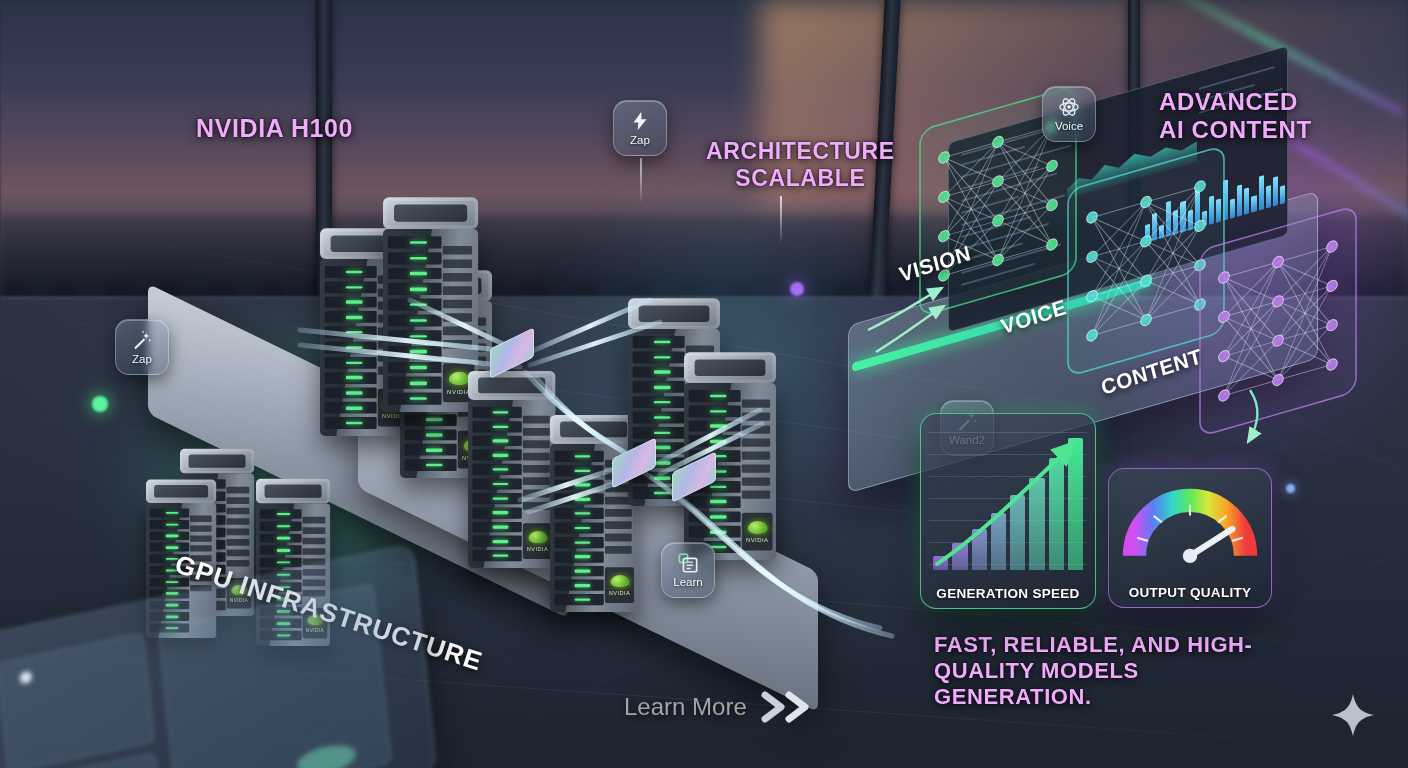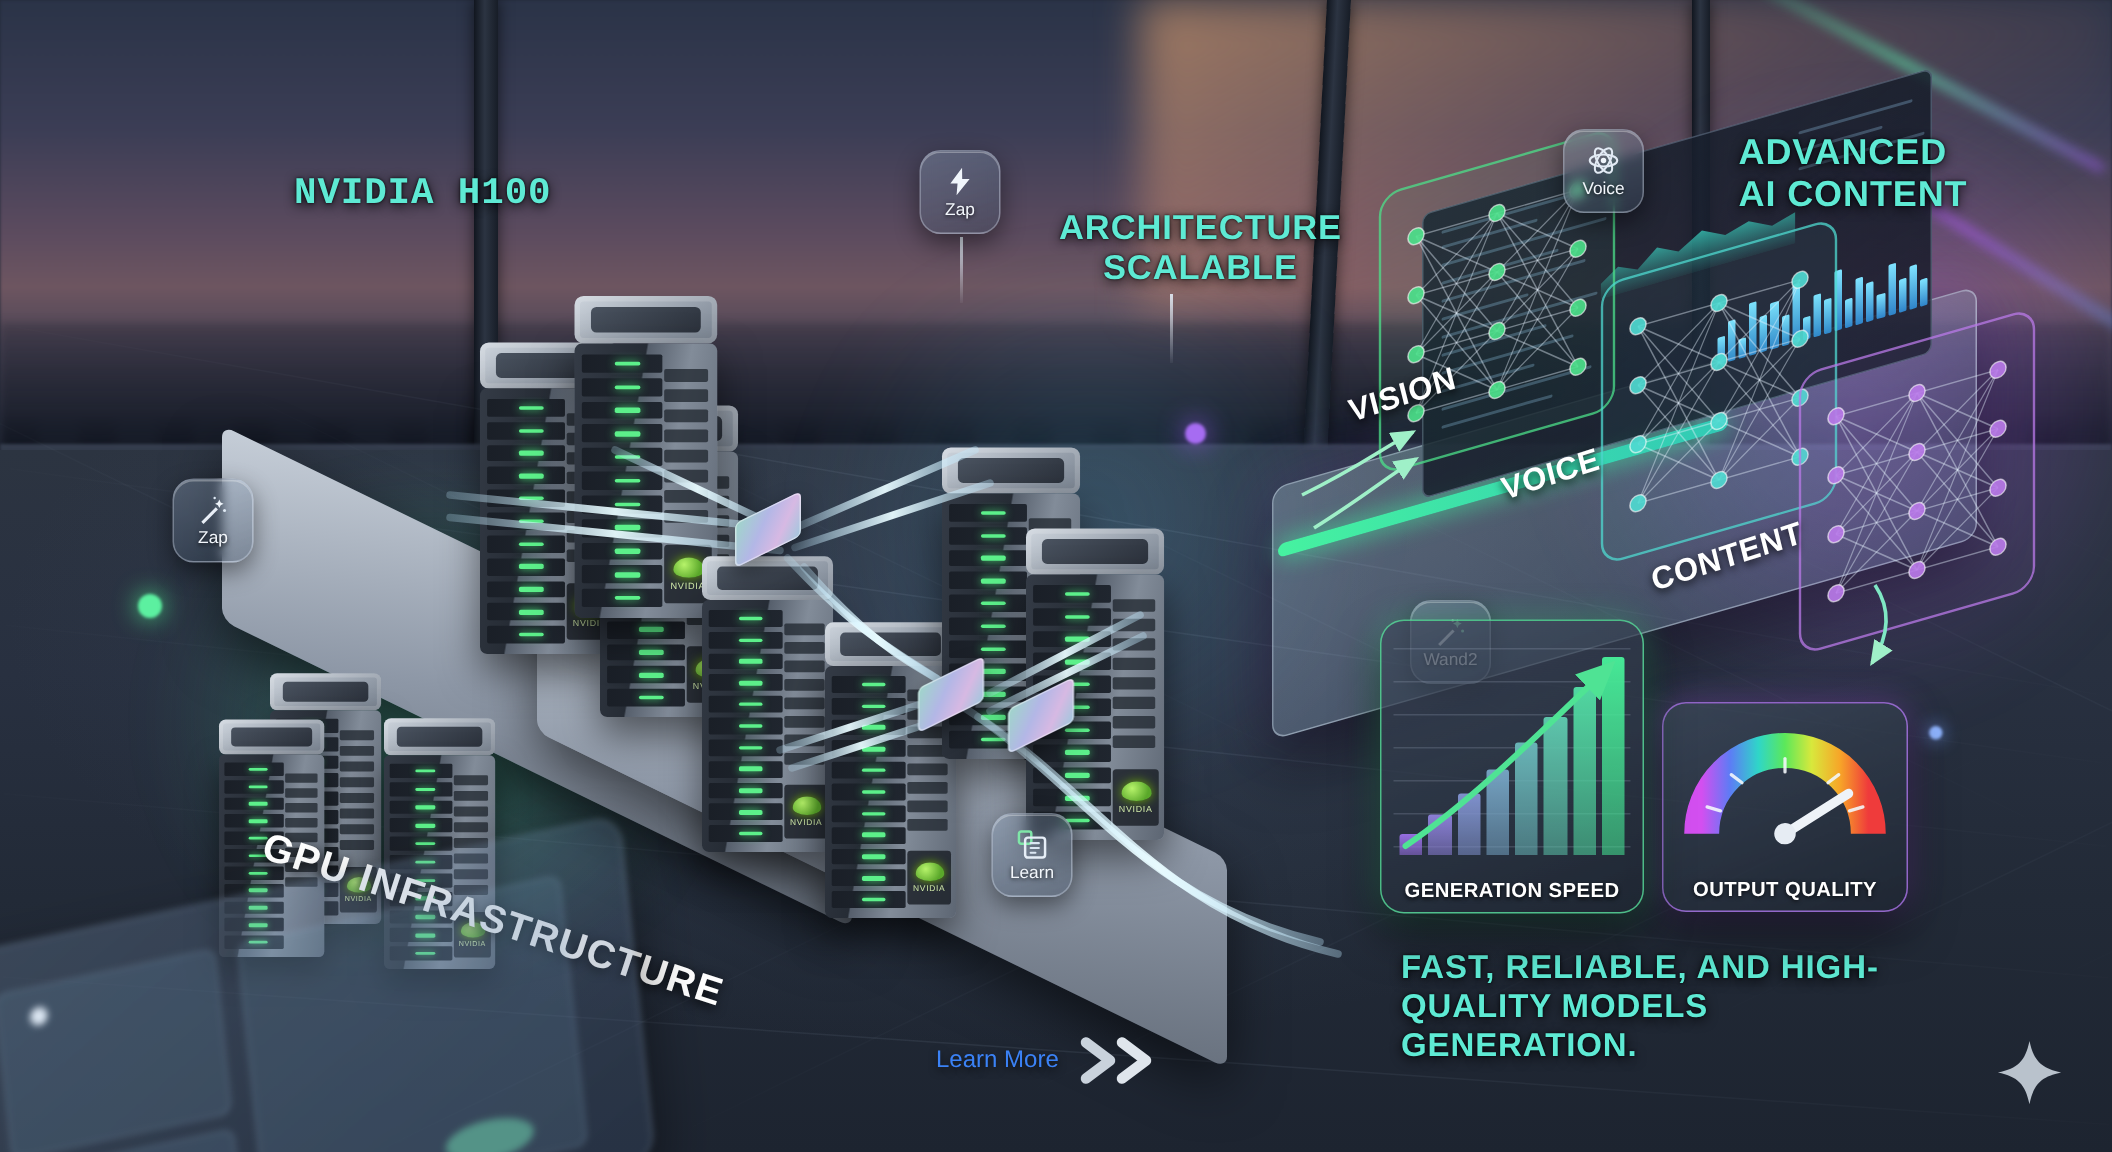--- a/index.html
+++ b/index.html
@@ -45,23 +45,23 @@
   .glow { position:absolute; border-radius:50%; pointer-events:none; }
   .g-green-l { left:60px;  top:330px; width:460px; height:300px;
     background:radial-gradient(circle, rgba(60,220,140,.30), rgba(60,220,140,0) 68%); filter:blur(18px); }
   .g-purple-r{ left:1020px;top:60px;  width:430px; height:420px;
     background:radial-gradient(circle, rgba(168,92,236,.38), rgba(168,92,236,0) 68%); filter:blur(22px); }
   .g-teal-c  { left:520px; top:180px; width:420px; height:330px;
     background:radial-gradient(circle, rgba(90,190,230,.18), rgba(90,190,230,0) 70%); filter:blur(24px); }
   .streak { position:absolute; height:5px; border-radius:4px; filter:blur(4px); }
 
   
-  .hl { position:absolute; color:#5eead4; font-weight:700; letter-spacing:.6px;
+  .hl { position:absolute; color:#f0abfc; font-weight:700; letter-spacing:.6px;
         text-shadow:0 2px 8px rgba(0,0,0,.85), 0 0 2px rgba(0,0,0,.9); line-height:1.18; }
-  #lbl-gpu      { left:196px; top:114px; font-size:25px;font-family:Liberation Mono, monospace; }
+  #lbl-gpu      { left:196px; top:114px; font-size:25px; }
   #lbl-scalable { left:706px; top:138px; font-size:23px; text-align:center; }
   #lbl-advanced { left:1159px;top:88px;  font-size:24px; }
   #lbl-tagline  { left:934px; top:632px; font-size:22px; width:350px; }
 
   .leader { position:absolute; width:2px;
             background:linear-gradient(180deg,rgba(225,235,245,.9),rgba(225,235,245,.05)); }
 
   .rot-label { position:absolute; color:#fff; font-weight:700; font-size:26px;
     letter-spacing:1px; text-shadow:0 2px 7px rgba(0,0,0,.9);
     transform-origin:left center; white-space:nowrap; }
@@ -175,21 +175,21 @@
   .card .cap { height:30px; display:flex; align-items:center; justify-content:center;
     font-size:13.5px; font-weight:700; color:#fff; letter-spacing:.3px;
     text-shadow:0 1px 3px rgba(0,0,0,.8); }
   .grid-l { position:absolute; left:8px; right:8px; height:1px; background:rgba(200,215,235,.17); }
   .bars { position:absolute; left:12px; right:12px; bottom:8px; top:20px;
     display:flex; align-items:flex-end; gap:4px; }
   .bars i { flex:1; border-radius:2px 2px 0 0; }
 
   
   #learn { position:absolute; left:624px; top:690px; display:flex; align-items:center; gap:12px; }
-  #learn .t { font-size:16px; color:#3b82f6; text-shadow:0 2px 6px rgba(0,0,0,.7); }
+  #learn .t { font-size:24px; color:#a3a3a3; text-shadow:0 2px 6px rgba(0,0,0,.7); }
   #sparkle { position:absolute; left:1330px; top:692px; width:46px; height:46px; }
 
   .glassplate { position:absolute; left:-40px; top:592px; width:470px; height:230px;
     background:linear-gradient(150deg,rgba(150,180,215,.22),rgba(60,80,110,.30));
     border:1px solid rgba(200,225,250,.28); border-radius:18px;
     transform:rotate(-12deg) skewX(-6deg); filter:blur(2.2px);
     box-shadow:0 18px 40px rgba(0,0,0,.5); overflow:hidden; }
   .gp-card { position:absolute; background:rgba(120,160,195,.16);
     border:1px solid rgba(190,220,245,.22); border-radius:8px; }
   .dot-l { position:absolute; border-radius:50%; filter:blur(1px); }

